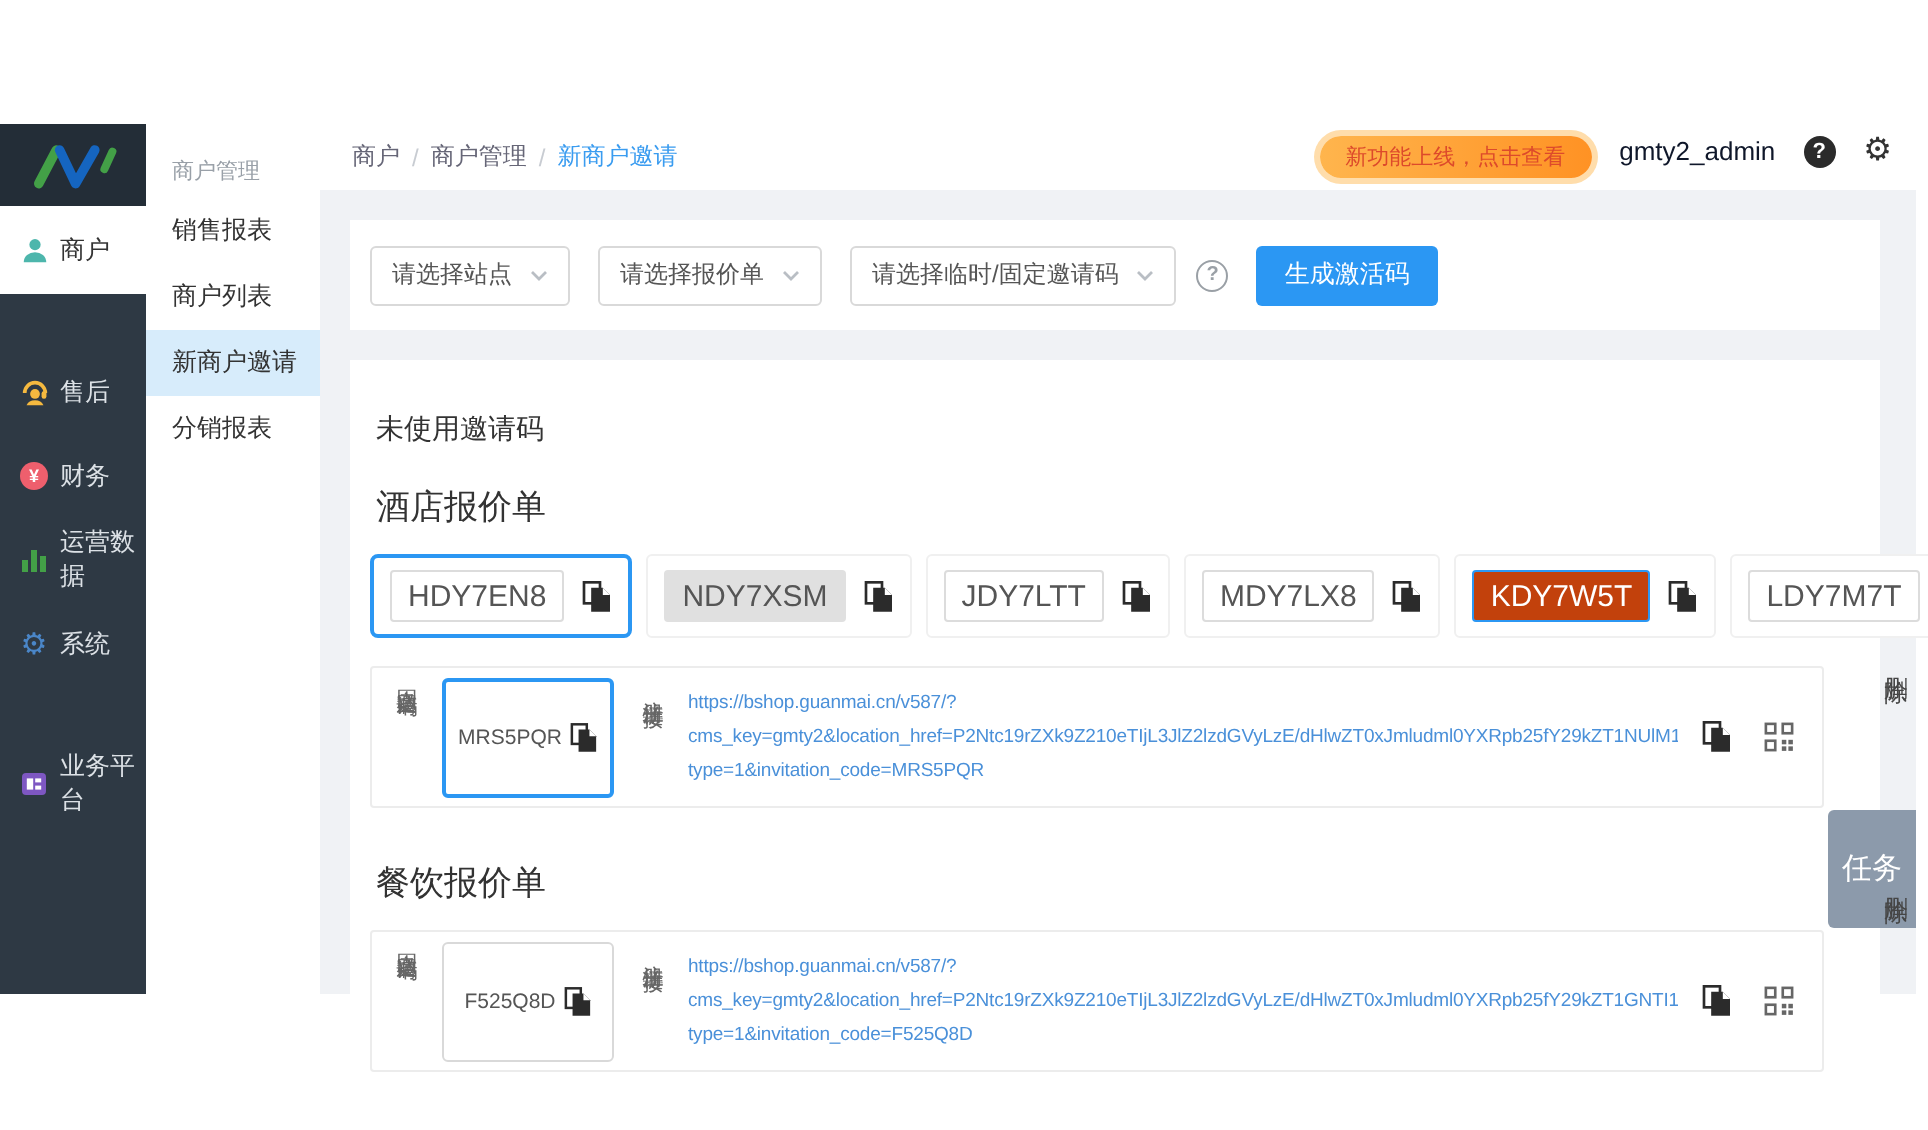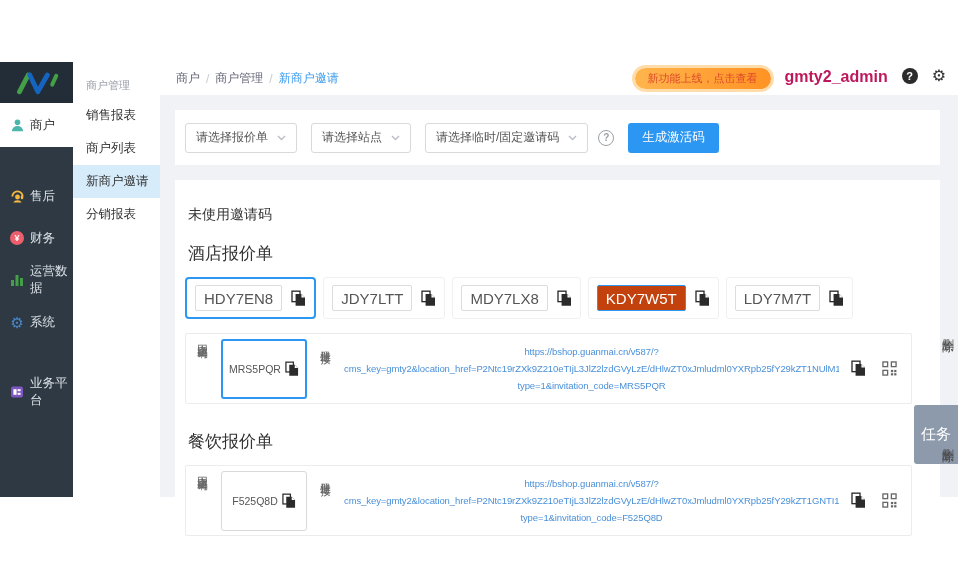--- a/index.html
+++ b/index.html
@@ -22,21 +22,21 @@
   .submenu-item { font-size:12.5px; color:#333; padding:8px 0 8px 13px; cursor:pointer; }
   .submenu-item.selected { background:#d7ecfb; }
 
   
   .topbar { position:absolute; left:160px; top:0; width:798px; height:33px; background:#ffffff; display:flex; align-items:center; justify-content:space-between; padding:0 12px 0 16px; }
   .breadcrumb { font-size:12px; color:#667; display:flex; gap:6px; align-items:center; }
   .breadcrumb .sep { color:#c8ccd2; }
   .breadcrumb .active { color:#3a9cf0; }
   .topbar-right { display:flex; gap:14px; }
   .promo-badge { background:linear-gradient(90deg,#ffb54d,#ff9224); box-shadow:0 0 0 3px #ffddab; color:#dd4a2b; font-size:11px; height:21px; padding:0 13px; border-radius:11px; display:flex; align-items:center; cursor:pointer; }
-  .username { font-size:16px; color:#be185d;font-weight:bold; }
+  .username { font-size:13px; color:#0f172a; }
   .help-dark { width:16px; height:16px; border-radius:50%; background:#2b2b2b; color:#fff; font-size:11px; font-weight:bold; display:flex; align-items:center; justify-content:center; cursor:pointer; }
   .gear-dark { font-size:16px; color:#333; cursor:pointer; line-height:16px; }
 
   
   .content { position:absolute; left:160px; top:33px; width:798px; height:402px; padding:15px 18px 0 15px; }
   .filter-card { background:#fff; height:55px; display:flex; align-items:center; gap:14px; padding-left:10px; margin-bottom:15px; }
   .select { background:#fff; border:1px solid #d9d9d9; border-radius:3px; height:30px; display:flex; align-items:center; gap:9px; padding:0 10px; font-size:12px; color:#555; cursor:pointer; }
   .chev { width:9px; height:6px; }
   .help-outline { width:16px; height:16px; border-radius:50%; border:1.5px solid #9aa0a6; color:#9aa0a6; font-size:10px; font-weight:bold; display:flex; align-items:center; justify-content:center; margin-left:-4px; cursor:pointer; }
   .btn-primary { background:#2b97f3; color:#fff; border:none; height:30px; padding:0 14px; font-size:12.5px; border-radius:3px; cursor:pointer; font-family:inherit; }
@@ -50,21 +50,21 @@
   .chip { background:#fff; border:1px solid #f0f0f0; border-radius:3px; padding:6px 8px; display:flex; align-items:center; gap:9px; cursor:pointer; }
   .chip.outlined { border:2px solid #2b97f3; border-radius:4px; }
   .code-box { min-width:64px; height:26px; border:1px solid #dcdcdc; border-radius:2px; display:flex; align-items:center; justify-content:center; font-size:15px; color:#555; padding:0 8px; }
   .chip.gray .code-box { background:#e0e0e0; border-color:#e0e0e0; color:#555; }
   .chip.primary .code-box { background:#c2410c; border-color:#2b97f3; color:#fff; }
 
   .invite-row { background:#fff; border:1px solid #ececec; border-radius:2px; height:71px; display:flex; align-items:center; gap:12px; padding:0 10px; }
   .v-label { writing-mode:vertical-rl; text-orientation:upright; font-size:10.5px; color:#666; line-height:13px; height:66px; letter-spacing:1px; }
   .row-code-box { width:86px; height:60px; border:1px solid #d9d9d9; border-radius:3px; display:flex; align-items:center; justify-content:center; gap:4px; font-size:10.5px; color:#555; cursor:default; }
   .row-code-box.focused { border:2px solid #2b97f3; }
-  .url-block { flex:1; font-size:9.5px; color:#4a90d9; line-height:1.8; letter-spacing:-0.1px; overflow:hidden; cursor:pointer;text-align:center; }
+  .url-block { flex:1; font-size:9.5px; color:#4a90d9; line-height:1.8; letter-spacing:-0.1px; overflow:hidden; cursor:pointer; }
   .url-block span { display:block; white-space:nowrap; }
   .row-icons { display:flex; align-items:center; gap:16px; padding-right:4px; }
 
   .copy-ic { cursor:pointer; flex:0 0 auto; }
   .qr-ic { cursor:pointer; flex:0 0 auto; }
 
   
   .delete-btn { position:absolute; right:3px; writing-mode:vertical-rl; text-orientation:upright; font-size:12px; color:#454545; letter-spacing:2px; cursor:pointer; line-height:14px; }
   .del-1 { top:234px; }
   .del-2 { top:344px; }
@@ -169,27 +169,27 @@
       <span class="username">gmty2_admin</span>
       <span class="help-dark">?</span>
       <span class="gear-dark">⚙</span>
     </div>
   </header>
 
   <main class="content">
 
     <section class="filter-card">
       <div class="select">
-        <span>请选择报价单</span>
+        <span>请选择站点</span>
         <svg class="chev" viewBox="0 0 9 6">
             <polyline points="1,1 4.5,4.5 8,1" stroke="#b9bec4" stroke-width="1.4" fill="none"></polyline>
           </svg>
       </div>
       <div class="select">
-        <span>请选择站点</span>
+        <span>请选择报价单</span>
         <svg class="chev" viewBox="0 0 9 6">
             <polyline points="1,1 4.5,4.5 8,1" stroke="#b9bec4" stroke-width="1.4" fill="none"></polyline>
           </svg>
       </div>
       <div class="select">
         <span>请选择临时/固定邀请码</span>
         <svg class="chev" viewBox="0 0 9 6">
             <polyline points="1,1 4.5,4.5 8,1" stroke="#b9bec4" stroke-width="1.4" fill="none"></polyline>
           </svg>
       </div>
@@ -198,20 +198,28 @@
     </section>
 
     <section class="main-card">
       <div class="unused-title">未使用邀请码</div>
 
       <h2 class="section-title">酒店报价单</h2>
 
       <div class="chip-row">
         <div class="chip outlined">
           <span class="code-box">HDY7EN8</span>
+          <svg class="copy-ic" width="15" height="17" viewBox="0 0 18 20">
+              <rect x="1.2" y="1.2" width="9.6" height="12.6" fill="#fff" stroke="#2b2b2b" stroke-width="1.6"></rect>
+              <path d="M5.5 4.5 h7 l4.3 4.3 v10 h-11.3 z" fill="#2b2b2b"></path>
+              <path d="M12.5 4.5 l4.3 4.3 h-4.3 z" fill="#fff"></path>
+            </svg>
+        </div>
+        <div class="chip gray">
+          <span class="code-box">NDY7XSM</span>
           <svg class="copy-ic" width="15" height="17" viewBox="0 0 18 20">
               <rect x="1.2" y="1.2" width="9.6" height="12.6" fill="#fff" stroke="#2b2b2b" stroke-width="1.6"></rect>
               <path d="M5.5 4.5 h7 l4.3 4.3 v10 h-11.3 z" fill="#2b2b2b"></path>
               <path d="M12.5 4.5 l4.3 4.3 h-4.3 z" fill="#fff"></path>
             </svg>
         </div>
         <div class="chip">
           <span class="code-box">JDY7LTT</span>
           <svg class="copy-ic" width="15" height="17" viewBox="0 0 18 20">
               <rect x="1.2" y="1.2" width="9.6" height="12.6" fill="#fff" stroke="#2b2b2b" stroke-width="1.6"></rect>

